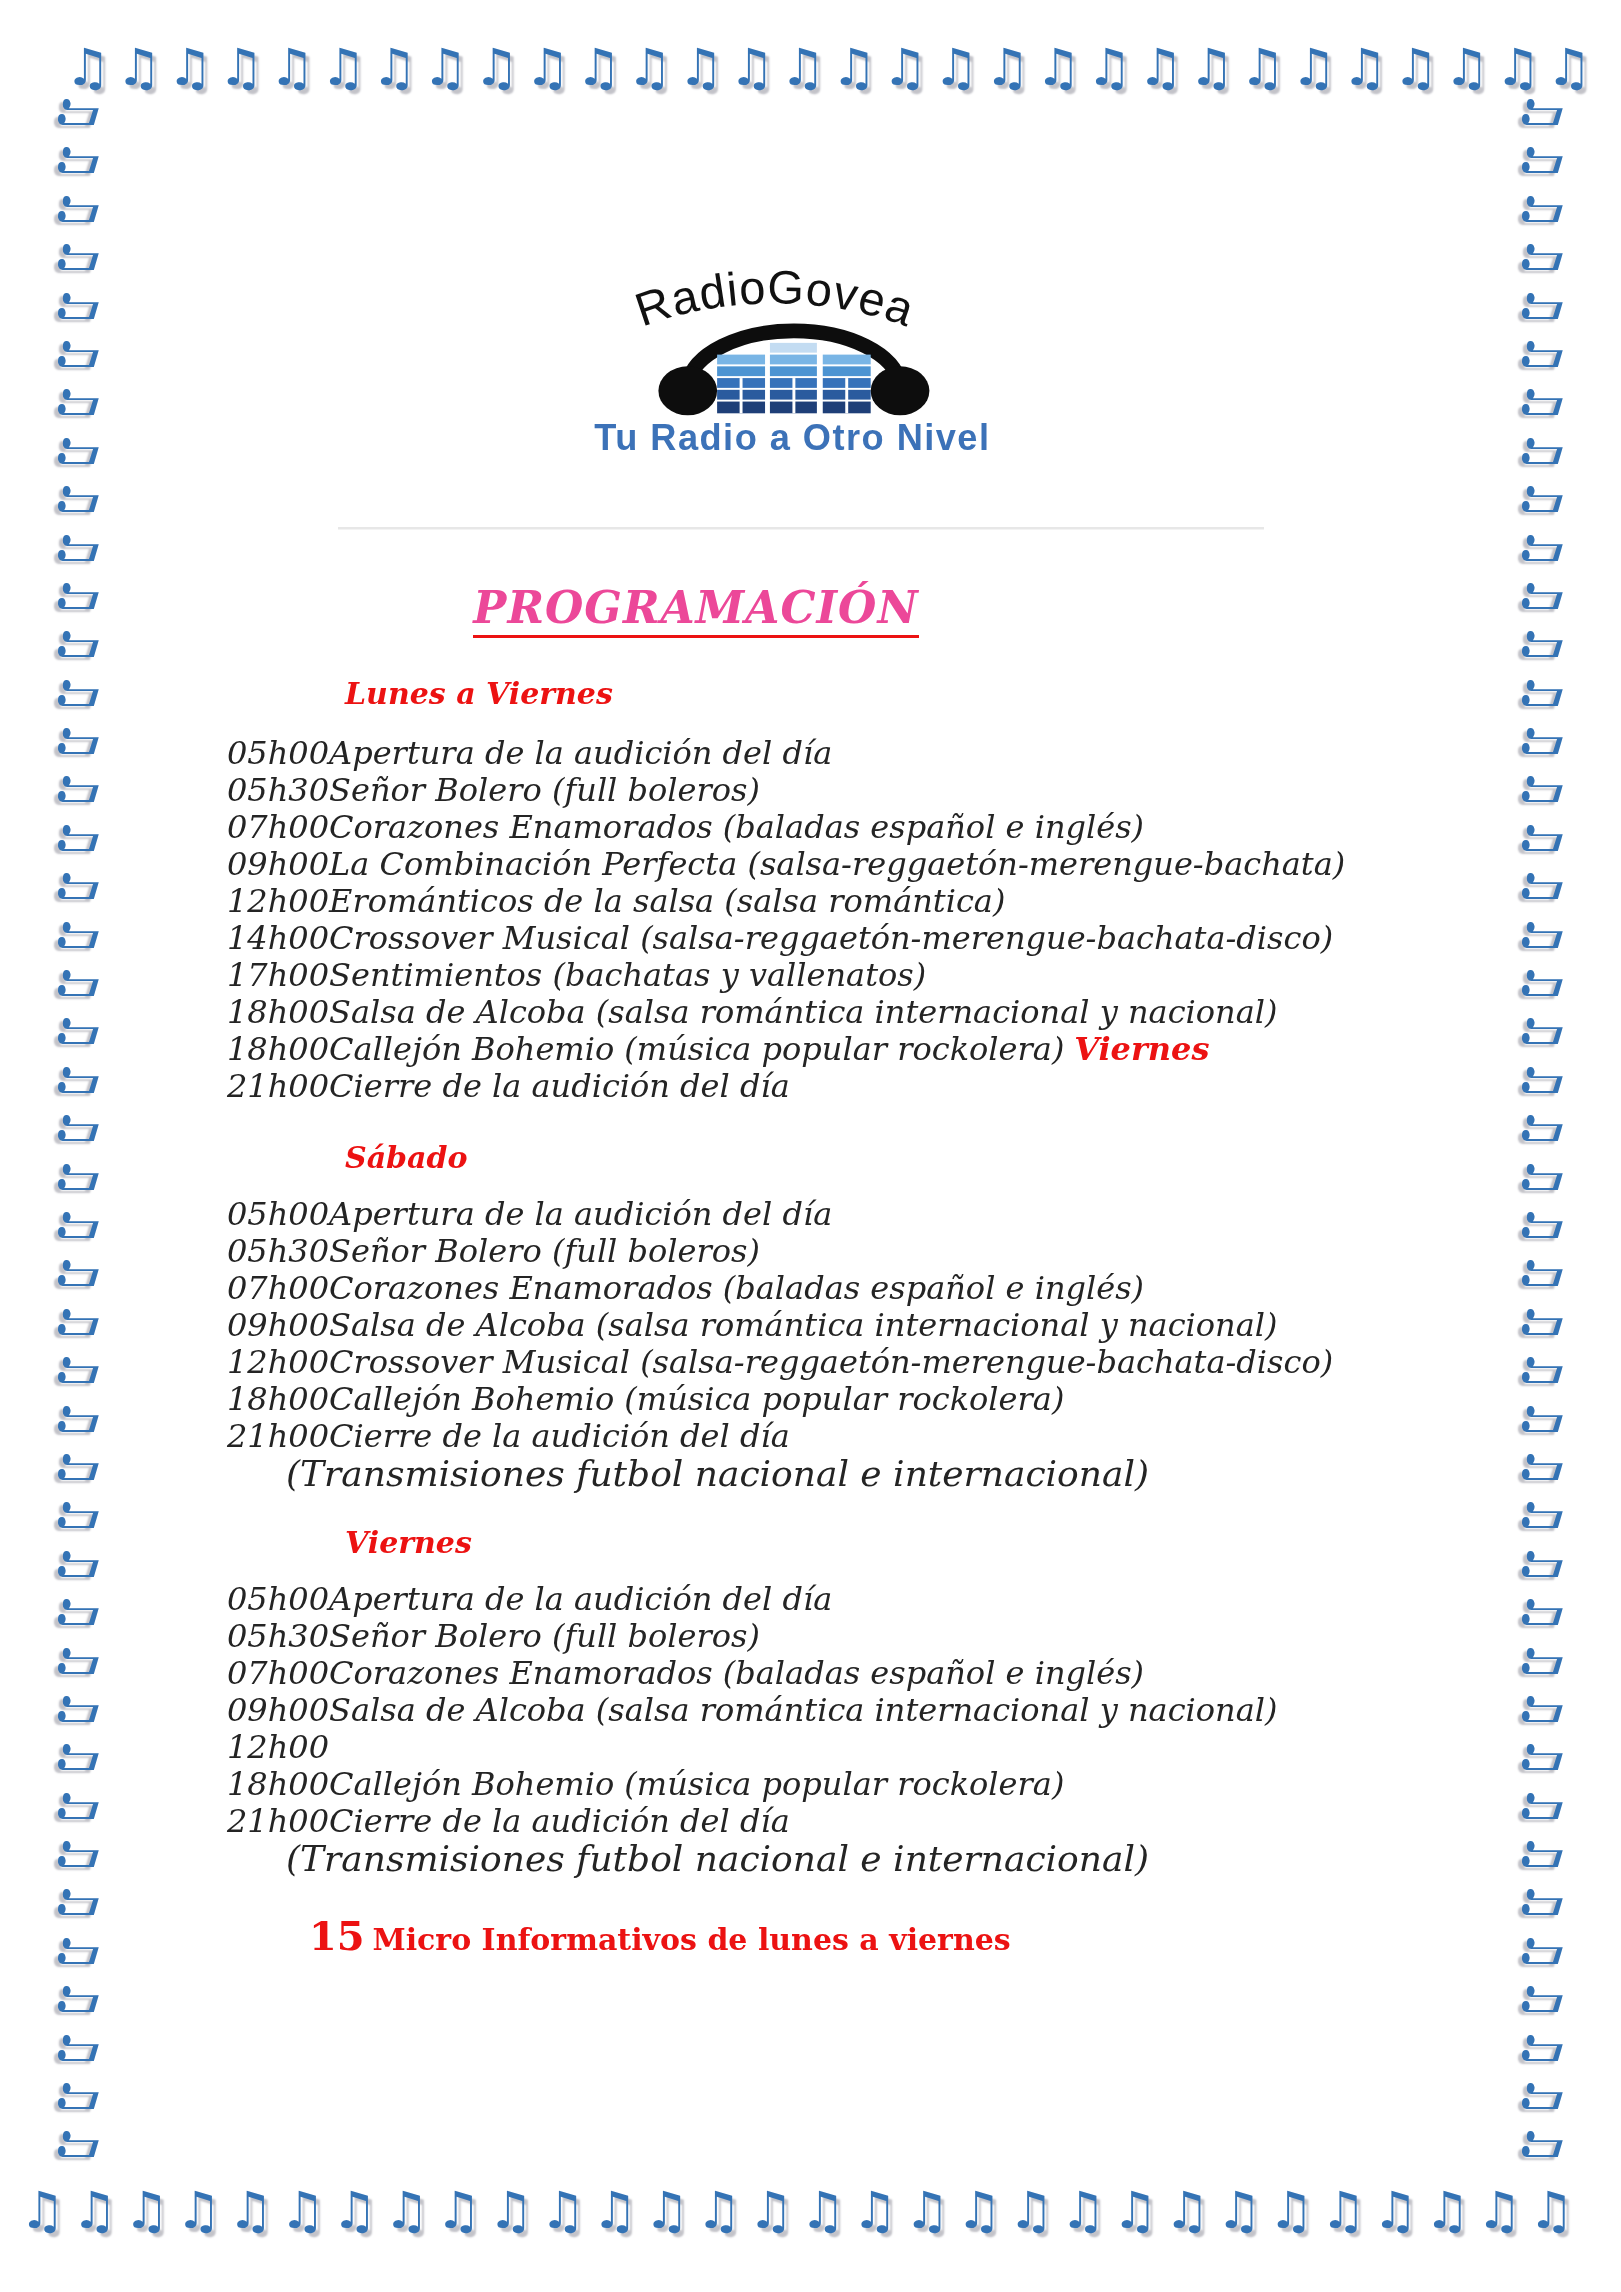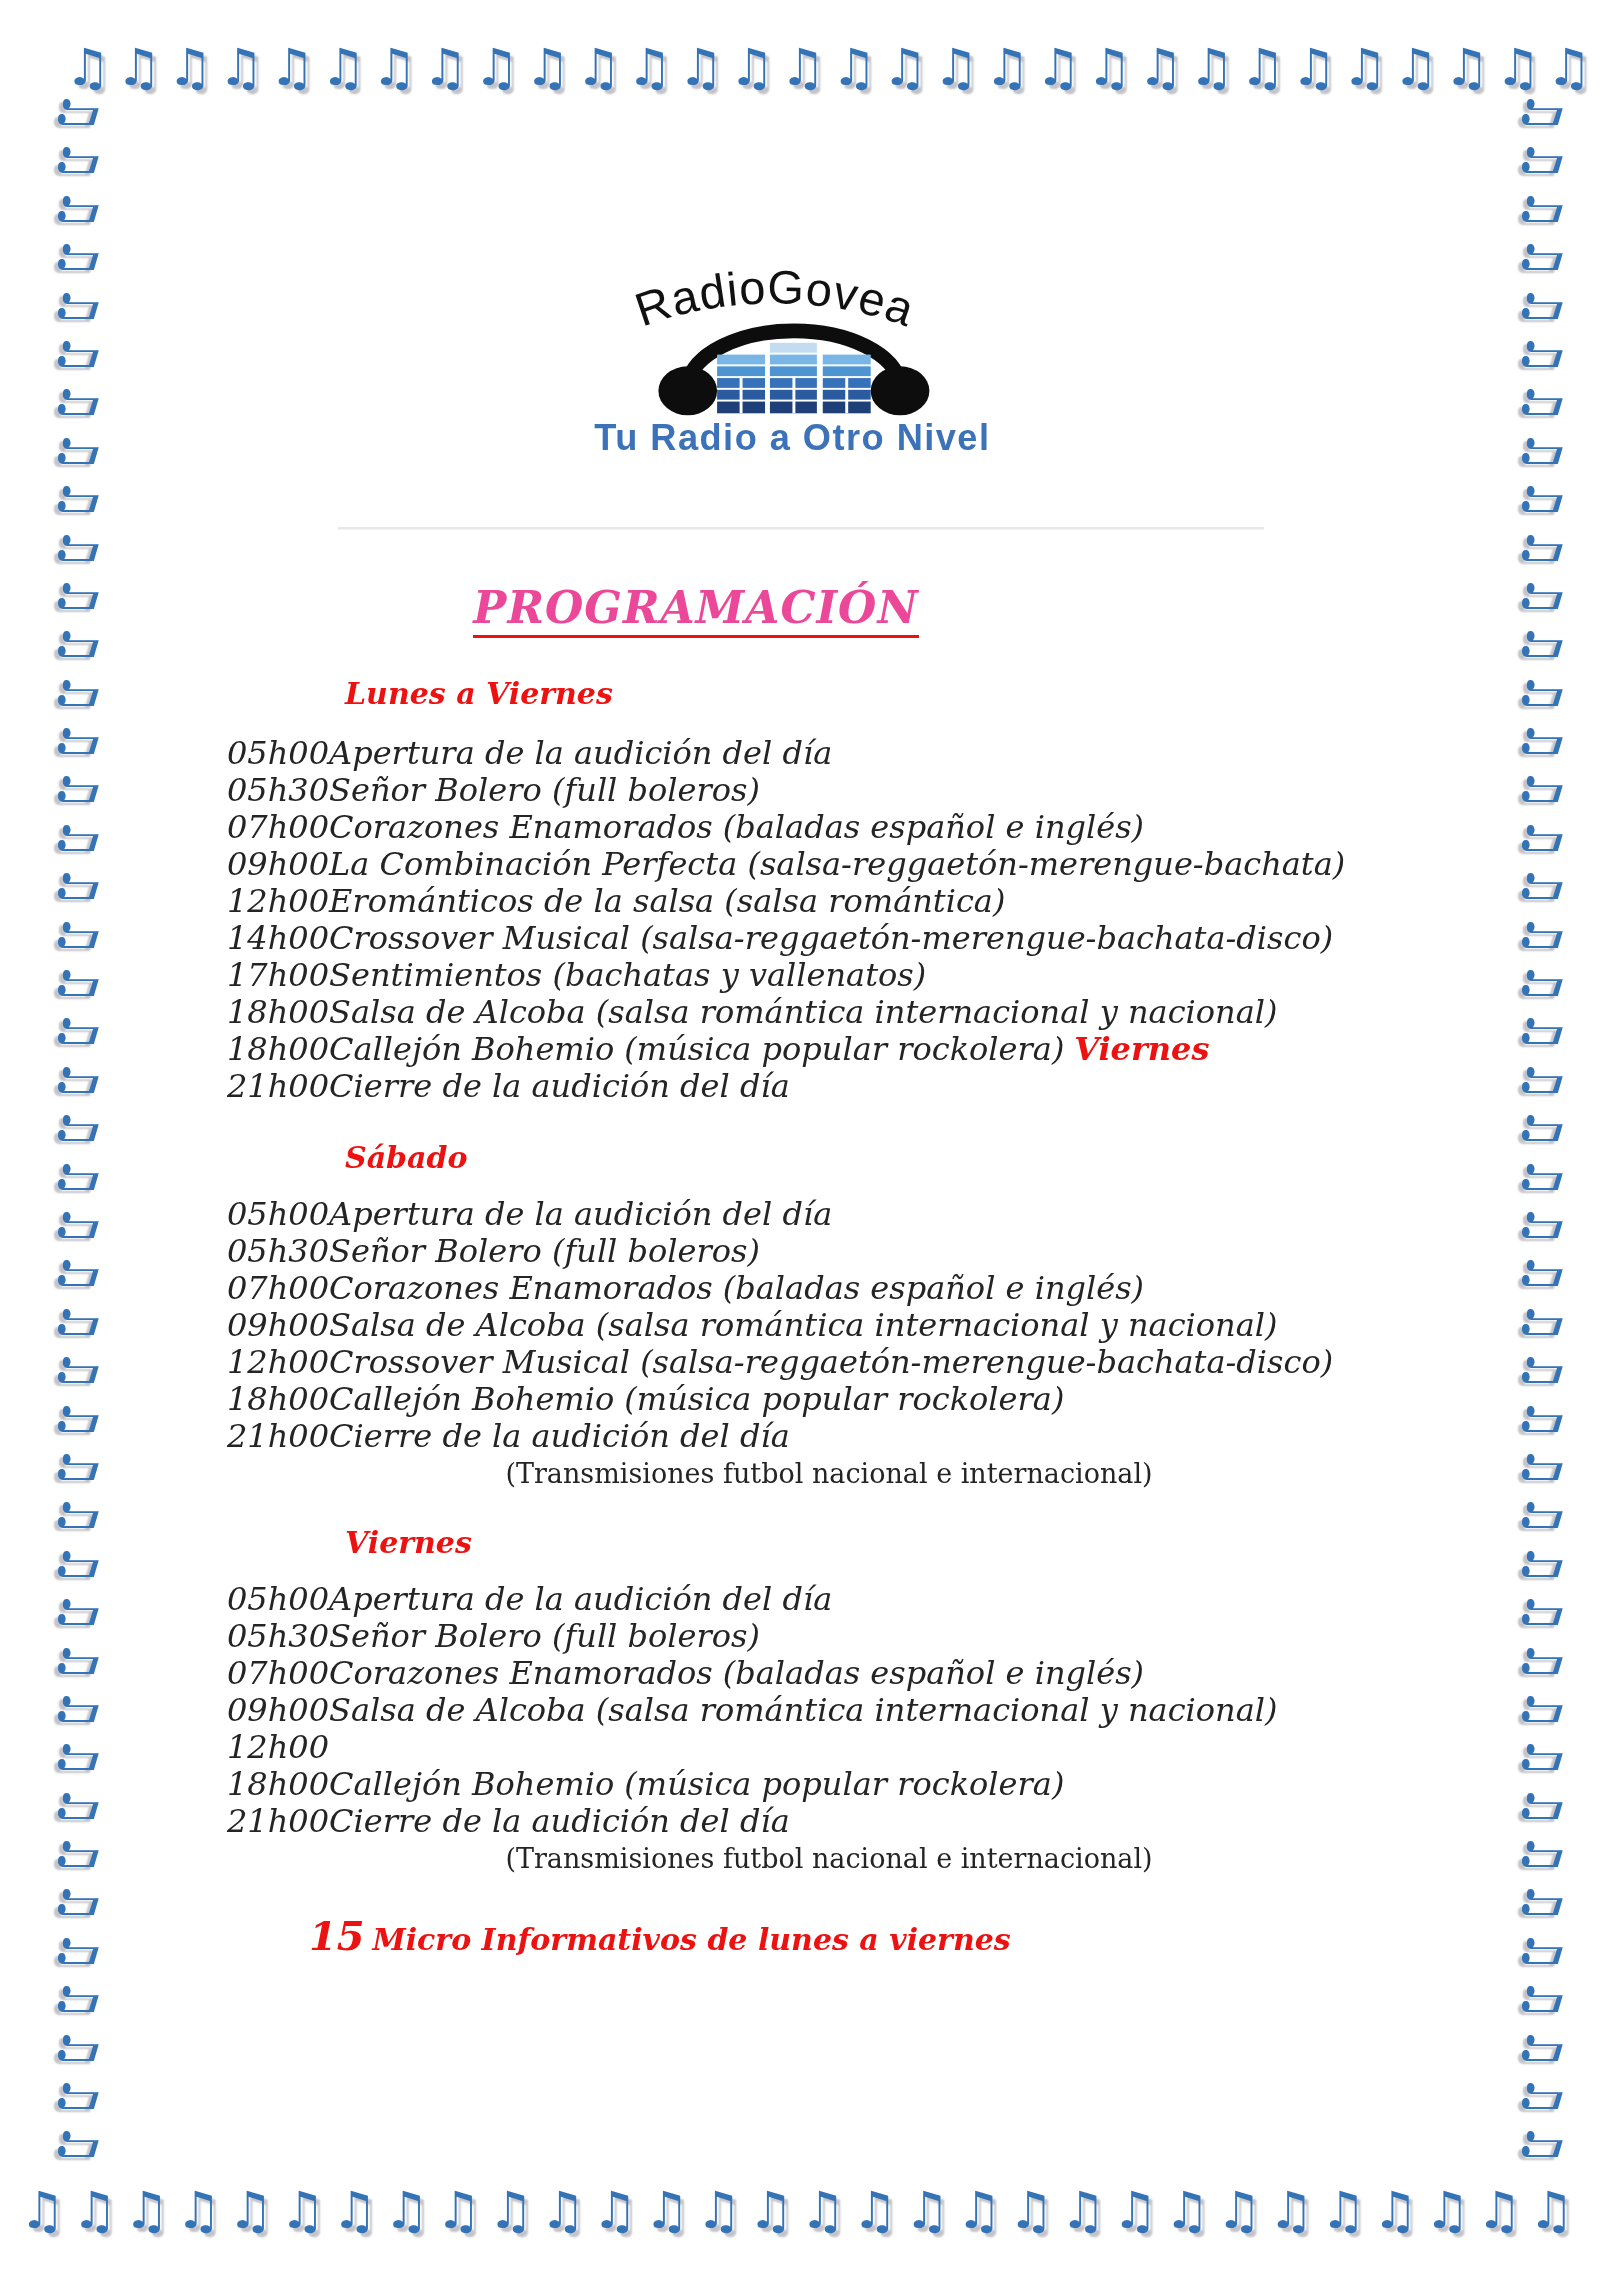--- a/index.html
+++ b/index.html
@@ -67,32 +67,32 @@
     display:flex;
     padding-left:227px;
     line-height:37px;font-size:32px;
     font-style:italic;color:#242424;
   }
   .row .time{flex:0 0 98px;}
   .row .prog{flex:1;}
   .row .suffix{color:#ec1212;font-weight:bold;margin-left:9.8px;}
   .footnote{
     padding-left:286px;
-    line-height:37px;font-size:27px;
-    color:#242424;text-align:center;
+    line-height:37px;font-size:36px;
+    font-style:italic;color:#242424;
   }
   .footnote:empty{display:none;}
 
   #sec0-head{top:676px;} #sec0-rows{top:735px;}
   #sec1-head{top:1140px;} #sec1-rows{top:1196px;}
   #sec2-head{top:1525px;} #sec2-rows{top:1581px;}
 
   #micro-head{
     position:absolute;left:309px;top:1914px;
-    font-style:italic;font-weight:bold;color:#ec1212;
+    font-weight:bold;color:#ec1212;
     font-size:30px;line-height:43px;
   }
   #micro-head .big{font-size:40px;margin-right:7.8px;}
   #micro-times{
     position:absolute;left:227px;top:1996px;
     font-style:italic;color:#242424;
     font-size:30px;line-height:40px;
   }
 </style>
 </head>

